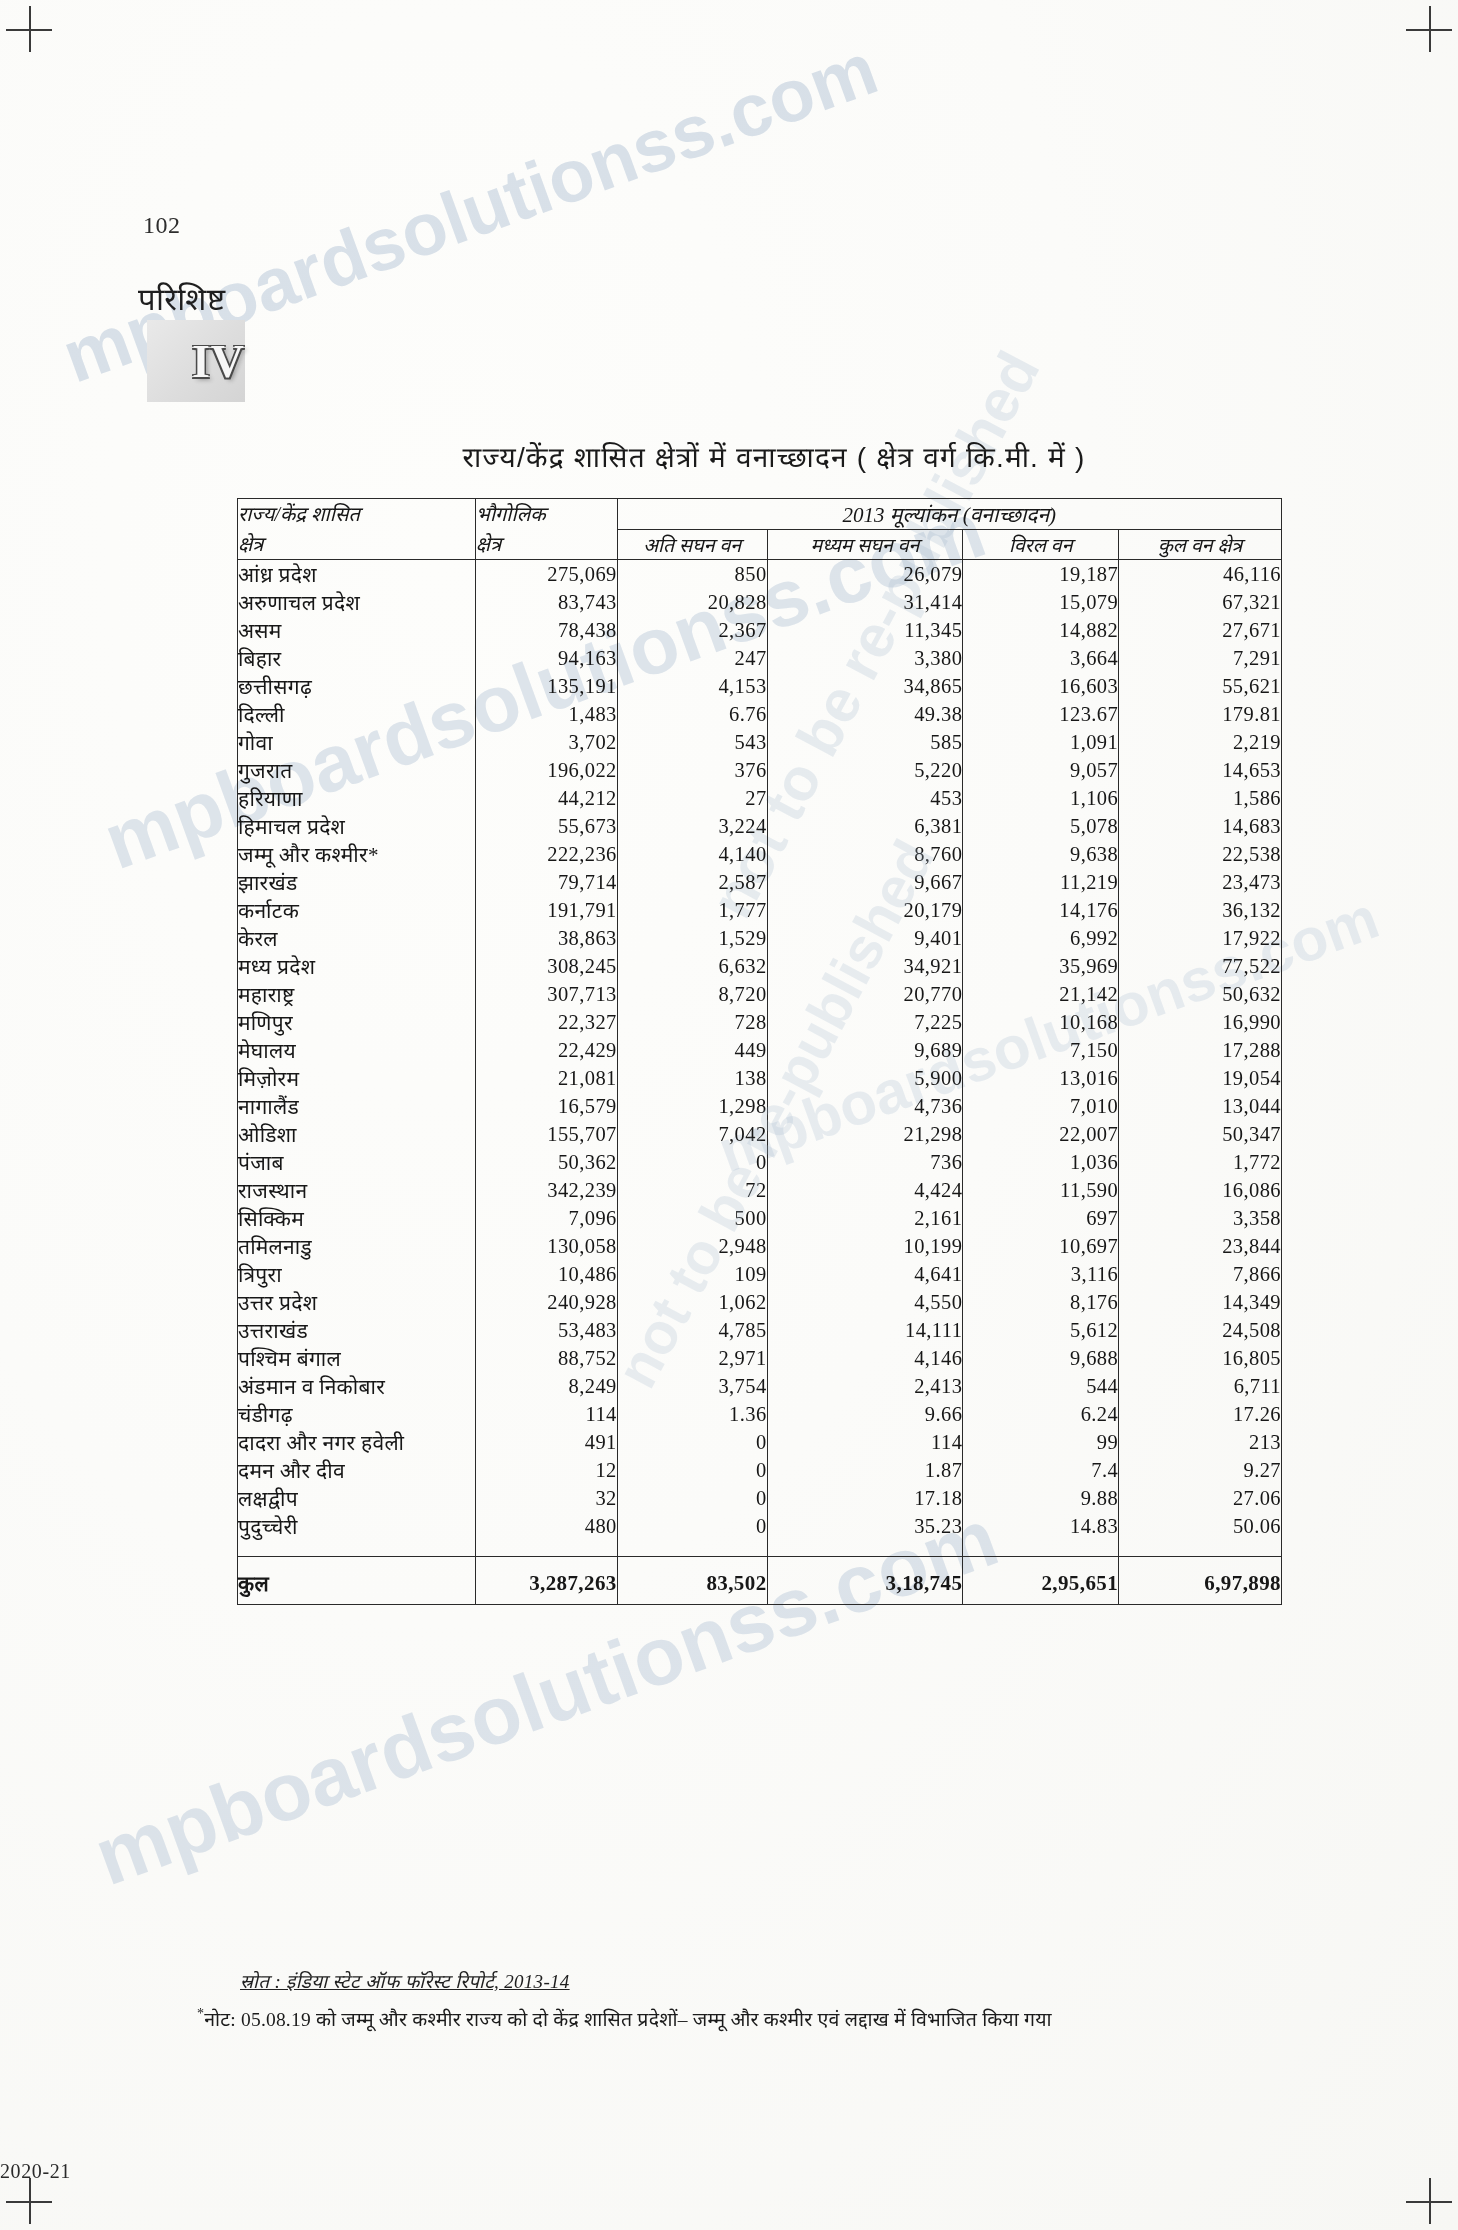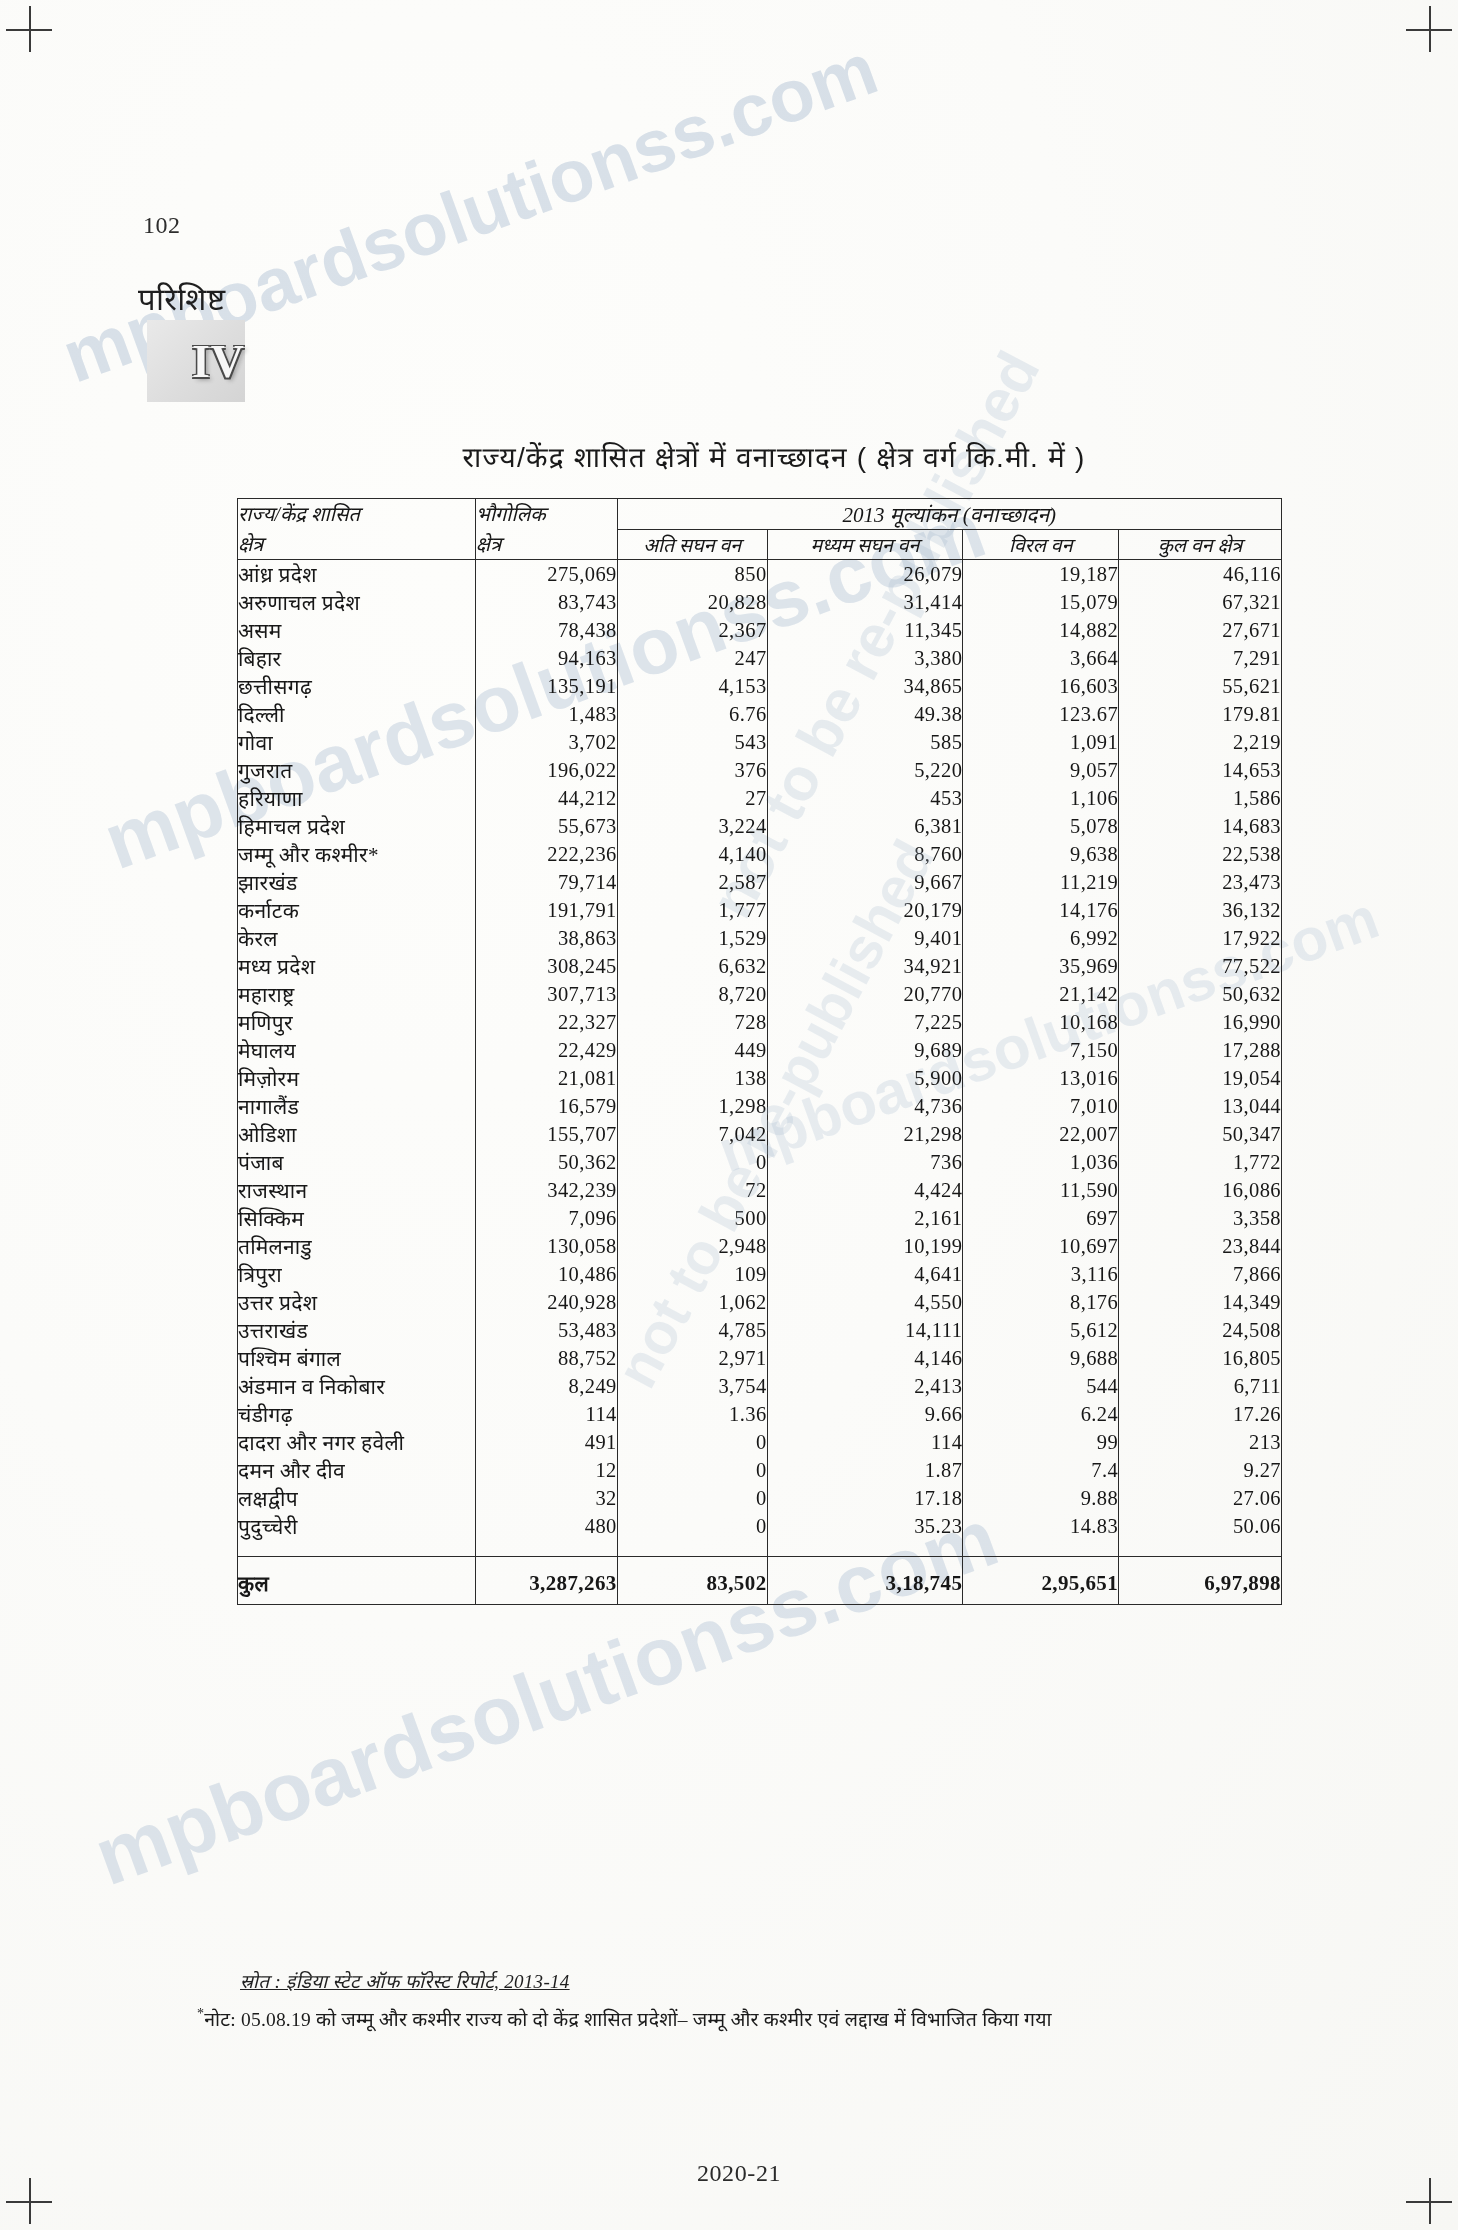--- a/index.html
+++ b/index.html
@@ -217,25 +217,24 @@
     line-height: 1.5;
     letter-spacing: 0.2px;
   }
   .footnote .star { vertical-align: super; font-size: 14px; }
 
   .page-footer {
     position: absolute;
     left: 0;
     right: 0;
     top: 2160px;
-    text-align: center;
-    font-size: 24px;
+    text-align: left;
+    font-size: 20px;
     color: #2a2a2a;
     letter-spacing: 0.6px;
-    margin-left: 20px;
   }
 
   
   .wm {
     position: absolute;
     pointer-events: none;
     color: #9fb4cc;
     opacity: .42;
     font-weight: 700;
     font-family: "Liberation Sans", sans-serif;

